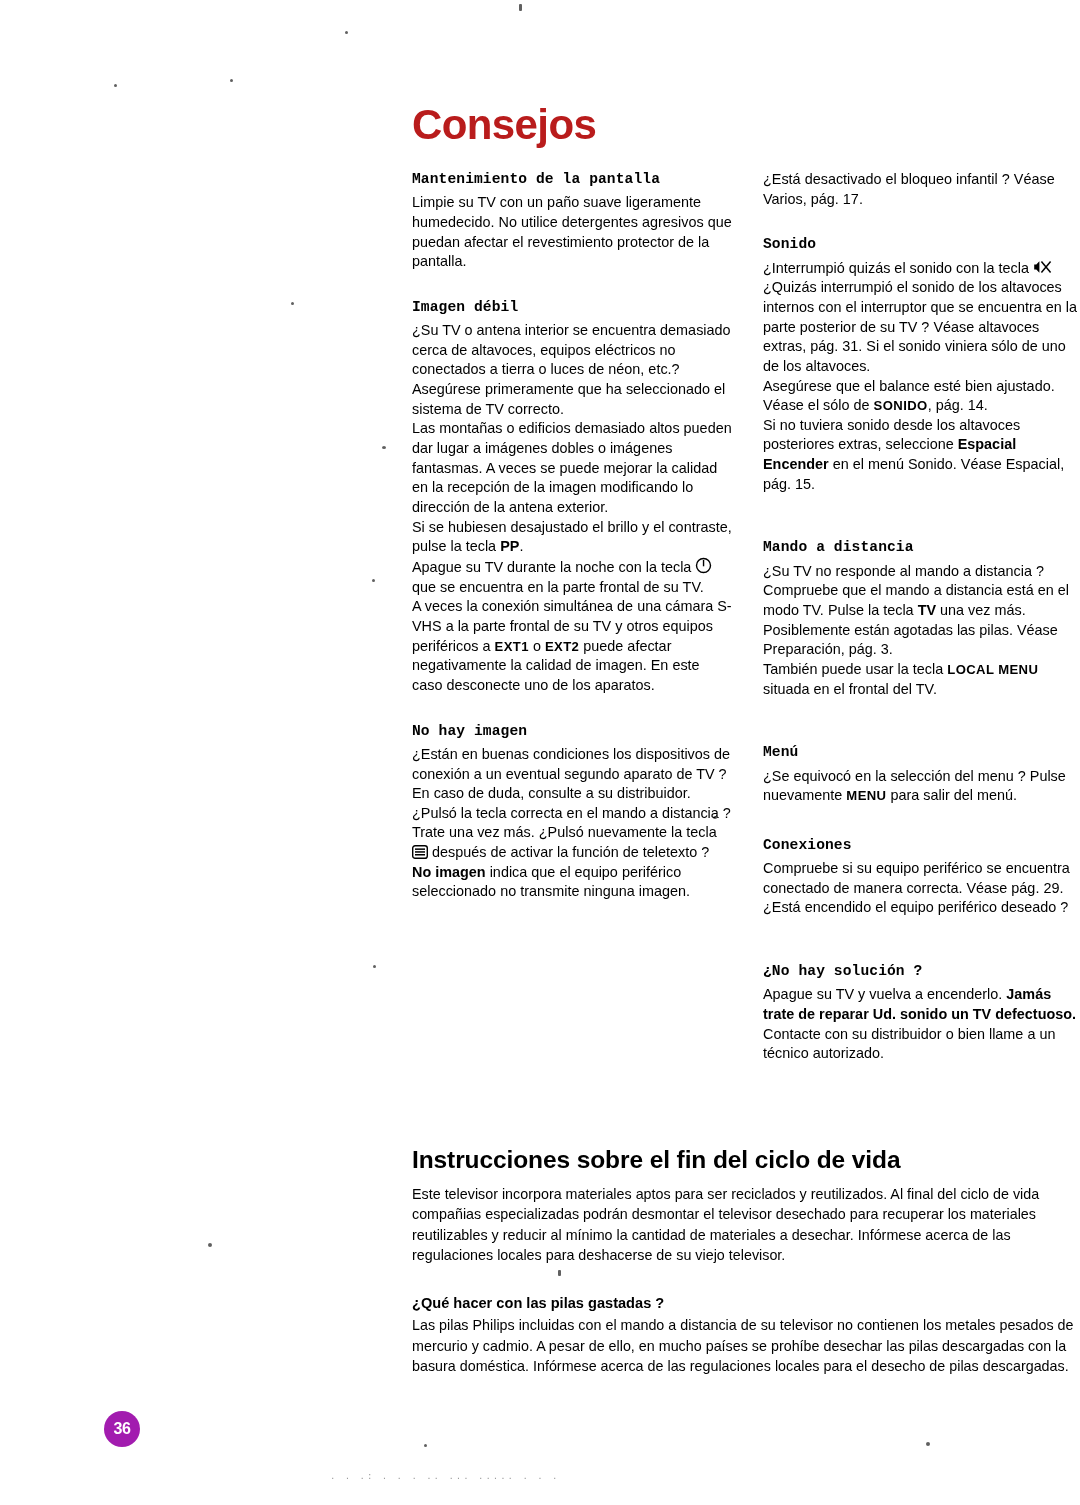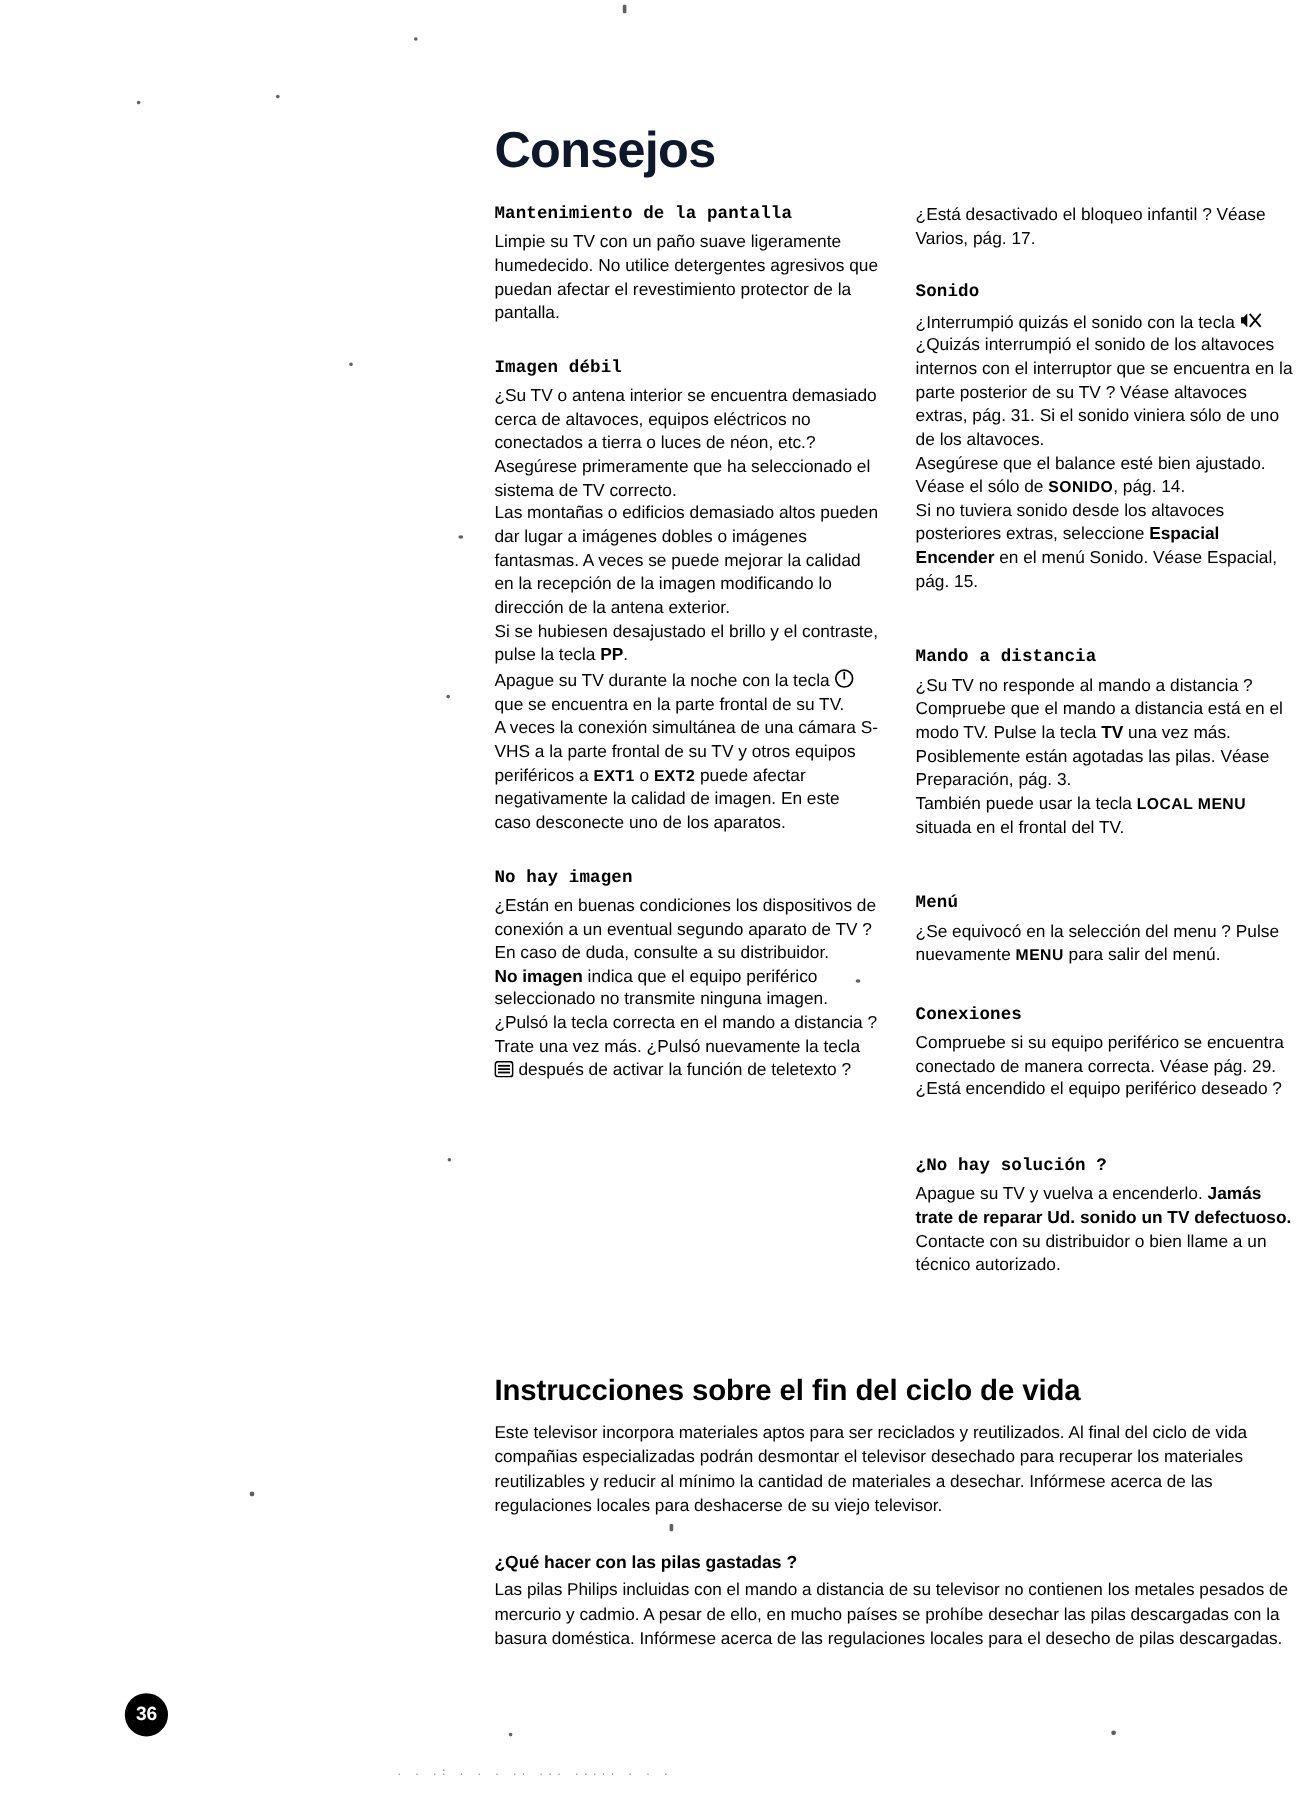--- a/index.html
+++ b/index.html
@@ -32,21 +32,21 @@
 
   
   .doc-title {
     position: absolute;
     left: 412px;
     top: 76px;
     font-size: 42px;
     font-weight: bold;
     letter-spacing: -0.6px;
     line-height: 1;
-    color: #0f172a;
+    color: #b91c1c;
   }
 
   
   .columns {
     position: absolute;
     left: 412px;
     top: 170px;
     width: 672px;
     display: flex;
     gap: 30px;
@@ -112,21 +112,21 @@
   }
 
   
   .page-badge {
     position: absolute;
     left: 104px;
     top: 1411px;
     width: 36px;
     height: 36px;
     border-radius: 50%;
-    background: #000000;
+    background: #a21caf;
     color: #fff;
     font-size: 16px;
     font-weight: bold;
     display: flex;
     align-items: center;
     justify-content: center;
     letter-spacing: -0.3px;
   }
 
   
@@ -185,27 +185,27 @@
                 <circle cx="8.5" cy="8.5" r="7" fill="none" stroke="#000" stroke-width="1.4"></circle>
                 <rect x="7.85" y="2.9" width="1.4" height="6.4" fill="#000"></rect>
               </svg></span><span> que se encuentra en la parte frontal de su TV.</span></p>
         <p class="para"><span>A veces la conexión simultánea de una cámara S-VHS a la parte frontal de su TV y otros equipos periféricos a </span><span class="sc">EXT1</span><span> o </span><span class="sc">EXT2</span><span> puede afectar negativamente la calidad de imagen. En este caso desconecte uno de los aparatos.</span></p>
       </section>
 
       <section class="sec-gap">
         <h3 class="sec">No hay imagen</h3>
         <p class="para">¿Están en buenas condiciones los dispositivos de conexión a un eventual segundo aparato de TV ?</p>
         <p class="para">En caso de duda, consulte a su distribuidor.</p>
-        <p class="para"><span class="b">No imagen</span><span> indica que el equipo periférico seleccionado no transmite ninguna imagen.</span></p>
         <p class="para"><span>¿Pulsó la tecla correcta en el mando a distancia ? Trate una vez más.  ¿Pulsó nuevamente la tecla </span><span class="ic"><svg width="16" height="14" viewBox="0 0 16 14">
                 <rect x="0.7" y="0.7" width="14.6" height="12.6" rx="2.4" fill="none" stroke="#000" stroke-width="1.4"></rect>
                 <rect x="3" y="3.4" width="10" height="1.5" fill="#000"></rect>
                 <rect x="3" y="6.2" width="10" height="1.5" fill="#000"></rect>
                 <rect x="3" y="9" width="10" height="1.5" fill="#000"></rect>
               </svg></span><span> después de activar la función de teletexto ?</span></p>
+        <p class="para"><span class="b">No imagen</span><span> indica que el equipo periférico seleccionado no transmite ninguna imagen.</span></p>
       </section>
 
     </div>
 
     <div class="col-right">
 
       <p class="para">¿Está desactivado el bloqueo infantil ?  Véase Varios, pág. 17.</p>
 
       <section class="sec-gap">
         <h3 class="sec">Sonido</h3>

